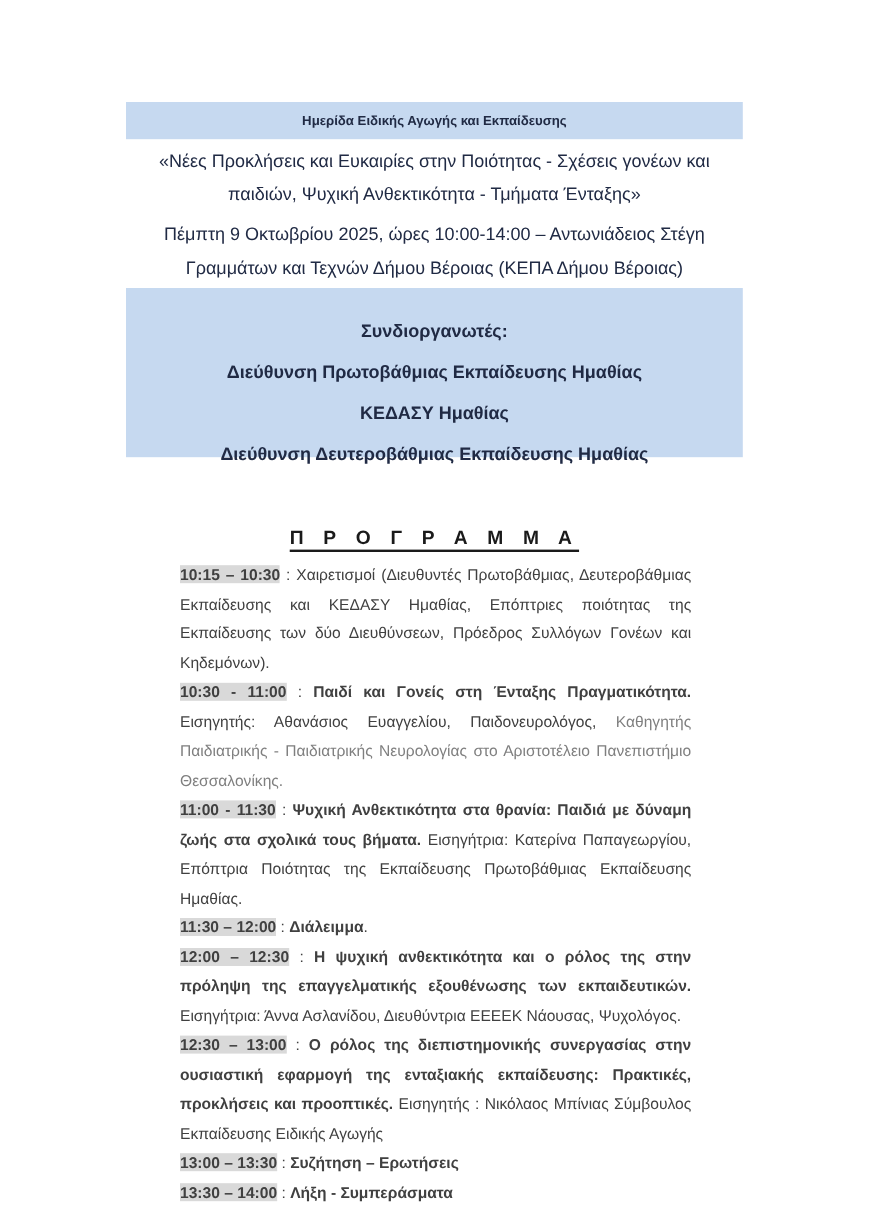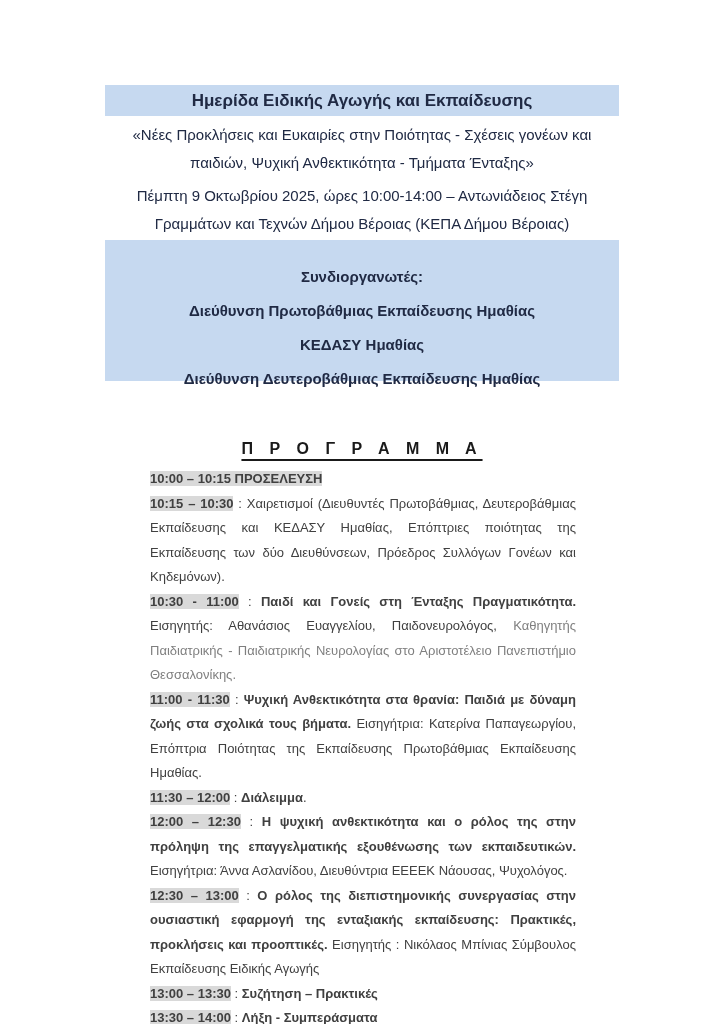--- a/index.html
+++ b/index.html
@@ -14,21 +14,21 @@
   html,body{background:#ffffff;}
   body{
     width:724px;height:1024px;position:relative;overflow:hidden;
     font-family:"Liberation Sans","DejaVu Sans",sans-serif;
     color:var(--body-text);
   }
   .banner{
     position:absolute;left:105px;top:85px;width:514px;height:31px;
     background:var(--banner-bg);
     display:flex;align-items:center;justify-content:center;
-    font-size:17px;font-weight:bold;color:var(--heading-text);
+    font-size:11px;font-weight:bold;color:var(--heading-text);
   }
   .subtitle{
     position:absolute;left:105px;top:121px;width:514px;
     text-align:center;font-size:15px;line-height:28px;
     color:var(--heading-text);
   }
   .date-venue{
     position:absolute;left:105px;top:182px;width:514px;
     text-align:center;font-size:15px;line-height:28px;
     color:var(--heading-text);
@@ -84,22 +84,21 @@
       <p class="org-line">ΚΕΔΑΣΥ Ημαθίας</p>
       <p class="org-line">Διεύθυνση Δευτεροβάθμιας Εκπαίδευσης Ημαθίας</p>
     </div>
 </div>
 
 <h2 class="prog-heading">
   <span>Π Ρ Ο Γ Ρ Α Μ Μ Α</span>
 </h2>
 
 <div class="program" id="program-list">
-    <p class="prog-line"><span class="time-hl">10:00 – 10:15</span><span class="seg-bold-hl"> ΠΡΟΣΕΛΕΥΣΗ</span></p>
     <p class="prog-line"><span class="time-hl">10:15 – 10:30</span><span class="seg-reg"> : </span><span class="seg-reg">Χαιρετισμοί (Διευθυντές Πρωτοβάθμιας, Δευτεροβάθμιας Εκπαίδευσης και ΚΕΔΑΣΥ Ημαθίας, Επόπτριες ποιότητας της Εκπαίδευσης των δύο Διευθύνσεων, Πρόεδρος Συλλόγων Γονέων και Κηδεμόνων).</span></p>
     <p class="prog-line"><span class="time-hl">10:30 - 11:00</span><span class="seg-reg"> : </span><span class="seg-bold">Παιδί και Γονείς στη Ένταξης Πραγματικότητα.</span><span class="seg-reg"> Εισηγητής: Αθανάσιος Ευαγγελίου, Παιδονευρολόγος, </span><span class="seg-gray">Καθηγητής Παιδιατρικής - Παιδιατρικής Νευρολογίας στο Αριστοτέλειο Πανεπιστήμιο Θεσσαλονίκης.</span></p>
     <p class="prog-line"><span class="time-hl">11:00 - 11:30</span><span class="seg-reg"> : </span><span class="seg-bold">Ψυχική Ανθεκτικότητα στα θρανία: Παιδιά με δύναμη ζωής στα σχολικά τους βήματα.</span><span class="seg-reg"> Εισηγήτρια: Κατερίνα Παπαγεωργίου, Επόπτρια Ποιότητας της Εκπαίδευσης Πρωτοβάθμιας Εκπαίδευσης Ημαθίας.</span></p>
     <p class="prog-line"><span class="time-hl">11:30 – 12:00</span><span class="seg-reg"> : </span><span class="seg-bold">Διάλειμμα</span><span class="seg-reg">.</span></p>
     <p class="prog-line"><span class="time-hl">12:00 – 12:30</span><span class="seg-reg"> : </span><span class="seg-bold"> Η ψυχική ανθεκτικότητα και ο ρόλος της στην πρόληψη της επαγγελματικής εξουθένωσης των εκπαιδευτικών.</span><span class="seg-reg"> Εισηγήτρια: Άννα Ασλανίδου, Διευθύντρια ΕΕΕΕΚ Νάουσας, Ψυχολόγος.</span></p>
     <p class="prog-line"><span class="time-hl">12:30 – 13:00</span><span class="seg-reg"> : </span><span class="seg-bold">Ο ρόλος της διεπιστημονικής συνεργασίας στην ουσιαστική εφαρμογή της ενταξιακής εκπαίδευσης: Πρακτικές, προκλήσεις και προοπτικές.</span><span class="seg-reg"> Εισηγητής : Νικόλαος Μπίνιας Σύμβουλος Εκπαίδευσης Ειδικής Αγωγής</span></p>
-    <p class="prog-line"><span class="time-hl">13:00 – 13:30</span><span class="seg-reg"> : </span><span class="seg-bold">Συζήτηση – Πρακτικές</span></p>
+    <p class="prog-line"><span class="time-hl">13:00 – 13:30</span><span class="seg-reg"> : </span><span class="seg-bold">Συζήτηση – Ερωτήσεις</span></p>
     <p class="prog-line"><span class="time-hl">13:30 – 14:00</span><span class="seg-reg"> : </span><span class="seg-bold">Λήξη - Συμπεράσματα</span></p>
   </div>
 
 </body></html>

